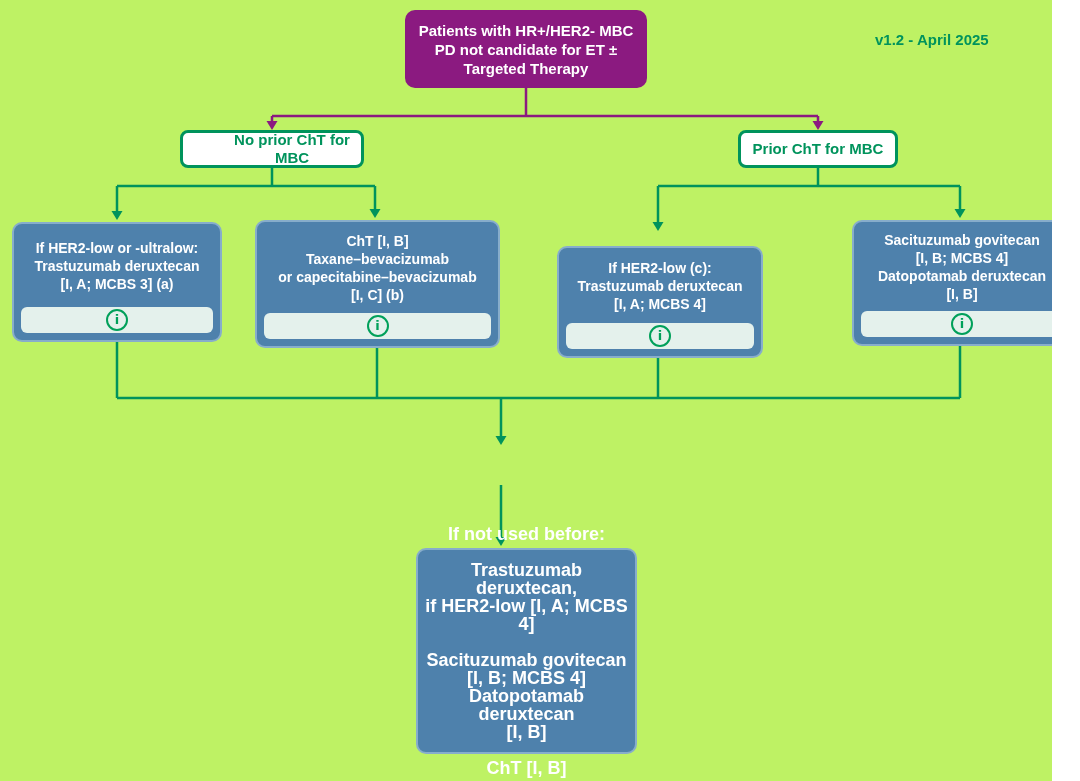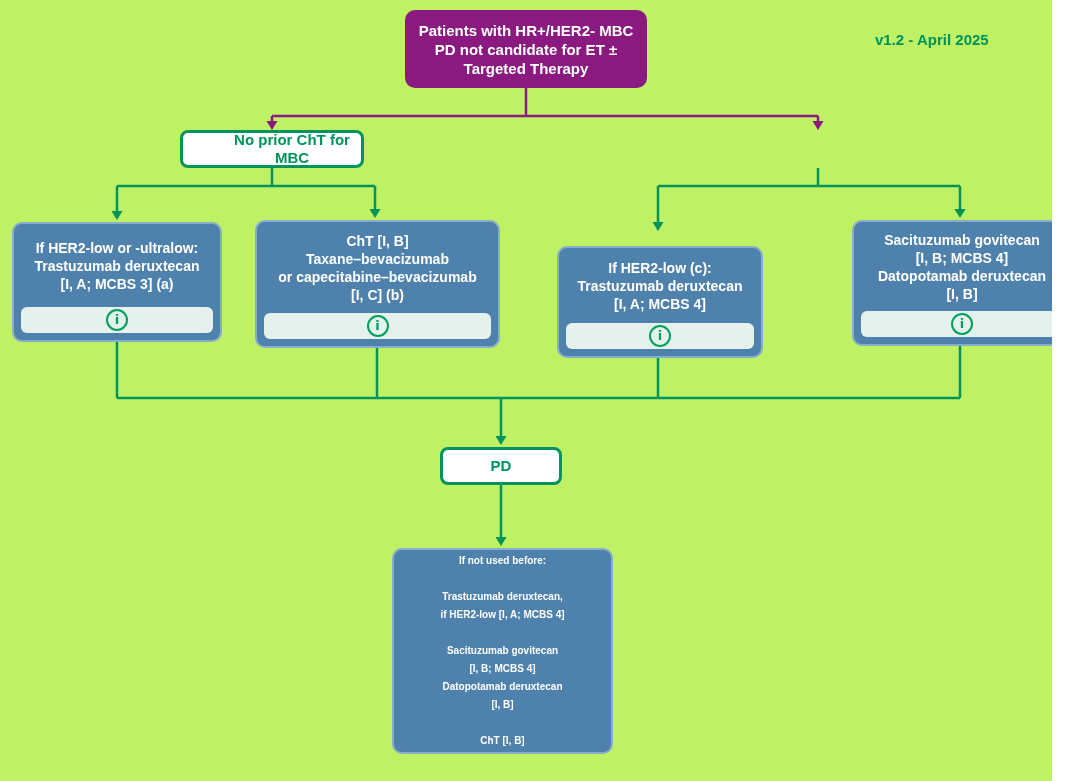--- a/index.html
+++ b/index.html
@@ -42,23 +42,23 @@
     display:flex;align-items:center;justify-content:center;cursor:pointer;padding:0;
   }
   .info-circle{
     width:18px;height:18px;border:2px solid #00A05A;border-radius:50%;
     color:#00A05A;font-size:13px;line-height:18px;font-weight:bold;
     display:flex;align-items:center;justify-content:center;
     font-family:"DejaVu Sans",sans-serif;
   }
   
   .final{
-    left:392px;top:548px;width:221px;height:206px;
+    left:416px;top:548px;width:221px;height:206px;
     background:#4E81AC;border:2px solid #87ADCB;border-radius:10px;
-    color:#ffffff;font-size:10px;line-height:18px;padding:3px 4px;
+    color:#ffffff;font-size:18px;line-height:18px;padding:3px 4px;
   }
 </style>
 </head>
 <body>
 
 <div class="canvas">
 
   <svg class="connectors" viewBox="0 0 1080 781" xmlns="http://www.w3.org/2000/svg">
 
     <g stroke="#8B1A80" stroke-width="2.5" fill="none">
@@ -82,20 +82,21 @@
       <polygon points="495.5,436 506.5,436 501,445"></polygon>
       <polygon points="495.5,537 506.5,537 501,546"></polygon>
     </g>
   </svg>
 
   <div class="version">v1.2 - April 2025</div>
 
   <div class="node root">Patients with HR+/HER2- MBC<br>PD not candidate for ET ±<br>Targeted Therapy</div>
 
   <div class="node outline" id="branch-left">No prior ChT for MBC</div>
+  <div class="node outline" id="branch-right">Prior ChT for MBC</div>
 
   <div class="node option" id="opt-1">
     <div class="option-text">If HER2-low or -ultralow:<br>Trastuzumab deruxtecan<br>[I, A; MCBS 3] (a)</div>
     <button class="info-bar">
       <span class="info-circle">i</span>
     </button>
   </div>
 
   <div class="node option" id="opt-2">
     <div class="option-text">ChT [I, B]<br>Taxane–bevacizumab<br>or capecitabine–bevacizumab<br>[I, C] (b)</div>
@@ -111,17 +112,16 @@
     </button>
   </div>
 
   <div class="node option" id="opt-4">
     <div class="option-text">Sacituzumab govitecan<br>[I, B; MCBS 4]<br>Datopotamab deruxtecan<br>[I, B]</div>
     <button class="info-bar">
       <span class="info-circle">i</span>
     </button>
   </div>
 
-  <div class="node outline" id="pd-node">PD</div>
 
   <div class="node final">If not used before:<br>&nbsp;<br>Trastuzumab deruxtecan,<br>if HER2-low [I, A; MCBS 4]<br>&nbsp;<br>Sacituzumab govitecan<br>[I, B; MCBS 4]<br>Datopotamab deruxtecan<br>[I, B]<br>&nbsp;<br>ChT [I, B]</div>
 
 </div>
 
 </body></html>

